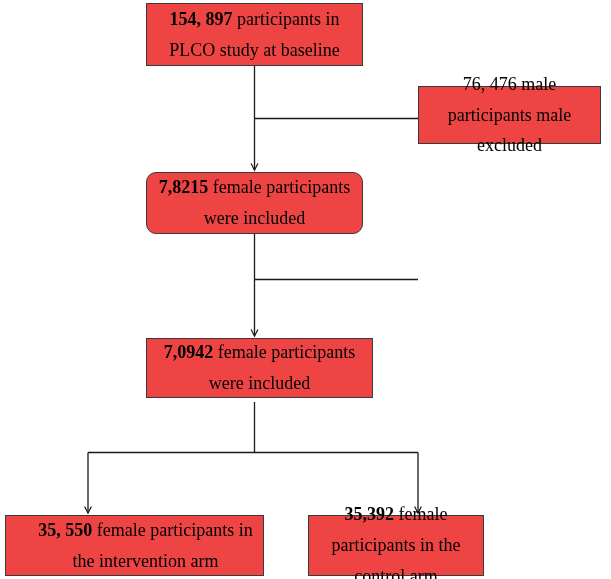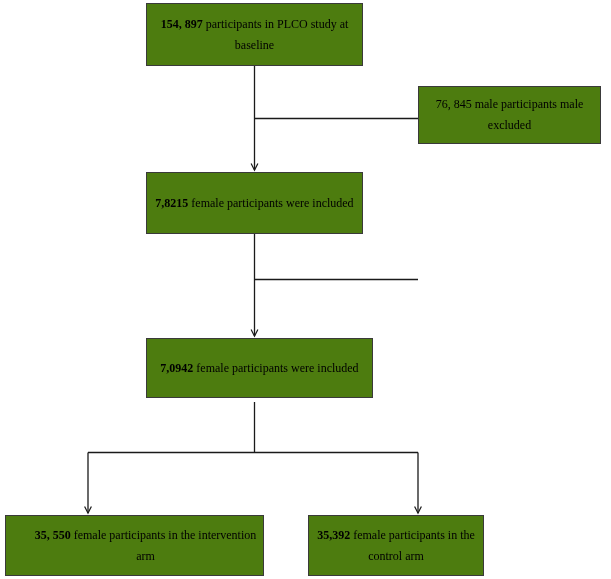--- a/index.html
+++ b/index.html
@@ -15,47 +15,47 @@
     position: relative;
     width: 611px;
     height: 579px;
     background: #ffffff;
     overflow: hidden;
   }
   .node {
     position: absolute;
     box-sizing: border-box;
     border: 1px solid #3a3a3a;
-    background: #4d7c0f;
+    background: #ef4444;
     display: flex;
     align-items: center;
     justify-content: flex-end;
     text-align: center;
-    font-size: 12px;
+    font-size: 18px;
     line-height: 1.72;
     padding: 2px 6px;
   }
   .node .txt {
     display: block;
     width: 100%;
   }
   .node b {
     font-weight: bold;
   }
   .connector-layer {
     position: absolute;
     left: 0;
     top: 0;
     width: 611px;
     height: 579px;
     pointer-events: none;
   }
   
   #box-baseline   { left: 146px; top: 3px;   width: 217px; height: 63px; }
-  #box-female     { left: 146px; top: 172px; width: 217px; height: 62px; }
+  #box-female     { left: 146px; top: 172px; width: 217px; height: 62px; border-radius: 10px; }
   #box-eligible   { left: 146px; top: 338px; width: 227px; height: 60px; }
   
   #box-excl-male  { left: 418px; top: 86px;  width: 183px; height: 58px; }
   #box-excl-bc    { left: 418px; top: 258px; width: 183px; height: 66px; }
   
   #box-arm-interv { left: 5px;   top: 515px; width: 259px; height: 61px; padding-left: 28px; }
   #box-arm-ctrl   { left: 308px; top: 515px; width: 176px; height: 61px; }
 </style>
 </head>
 <body>
@@ -81,21 +81,21 @@
     <line x1="88" y1="452.5" x2="418" y2="452.5" stroke="#1a1a1a" stroke-width="1.3"></line>
     <line x1="88" y1="452.5" x2="88" y2="513" stroke="#1a1a1a" stroke-width="1.3" marker-end="url(#arrowhead)"></line>
     <line x1="418" y1="452.5" x2="418" y2="513" stroke="#1a1a1a" stroke-width="1.3" marker-end="url(#arrowhead)"></line>
   </svg>
 
   <div class="node" id="box-baseline">
     <span class="txt"><b>154, 897</b><span> participants in PLCO study at baseline</span></span>
   </div>
 
   <div class="node" id="box-excl-male">
-    <span class="txt"><span>76, 845</span><span> male participants male excluded</span></span>
+    <span class="txt"><span>76, 476</span><span> male participants male excluded</span></span>
   </div>
 
   <div class="node" id="box-female">
     <span class="txt"><b>7,8215</b><span> female participants were included</span></span>
   </div>
 
 
   <div class="node" id="box-eligible">
     <span class="txt"><b>7,0942</b><span> female participants were included</span></span>
   </div>

